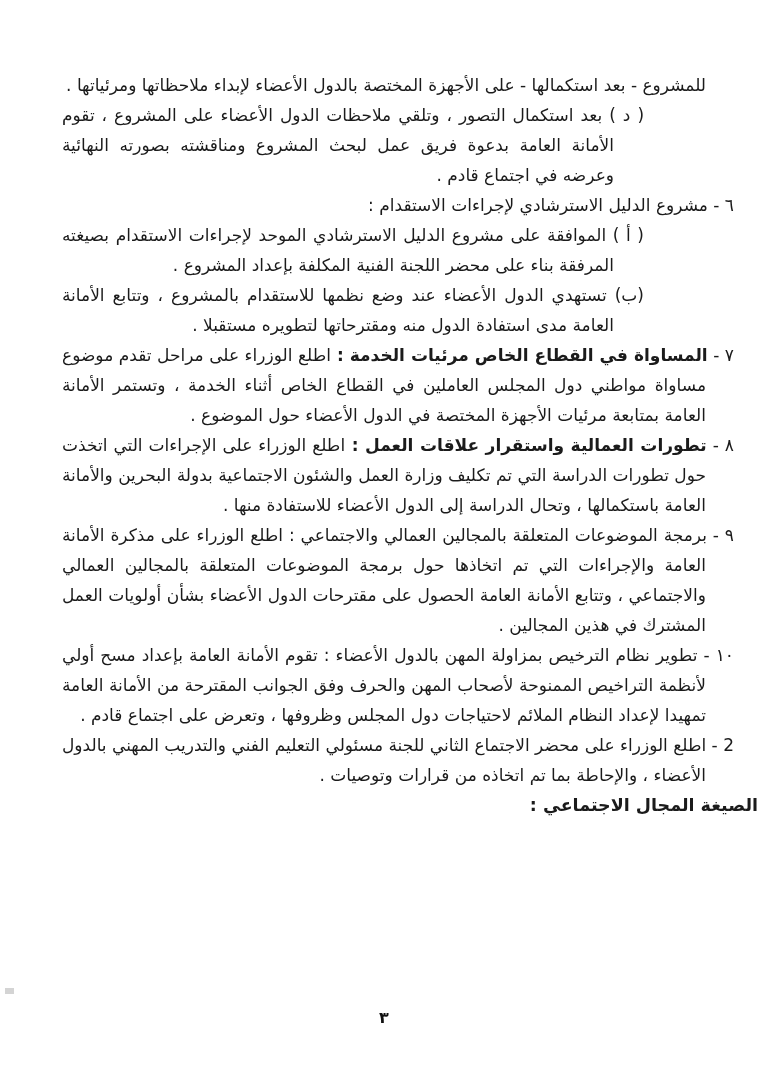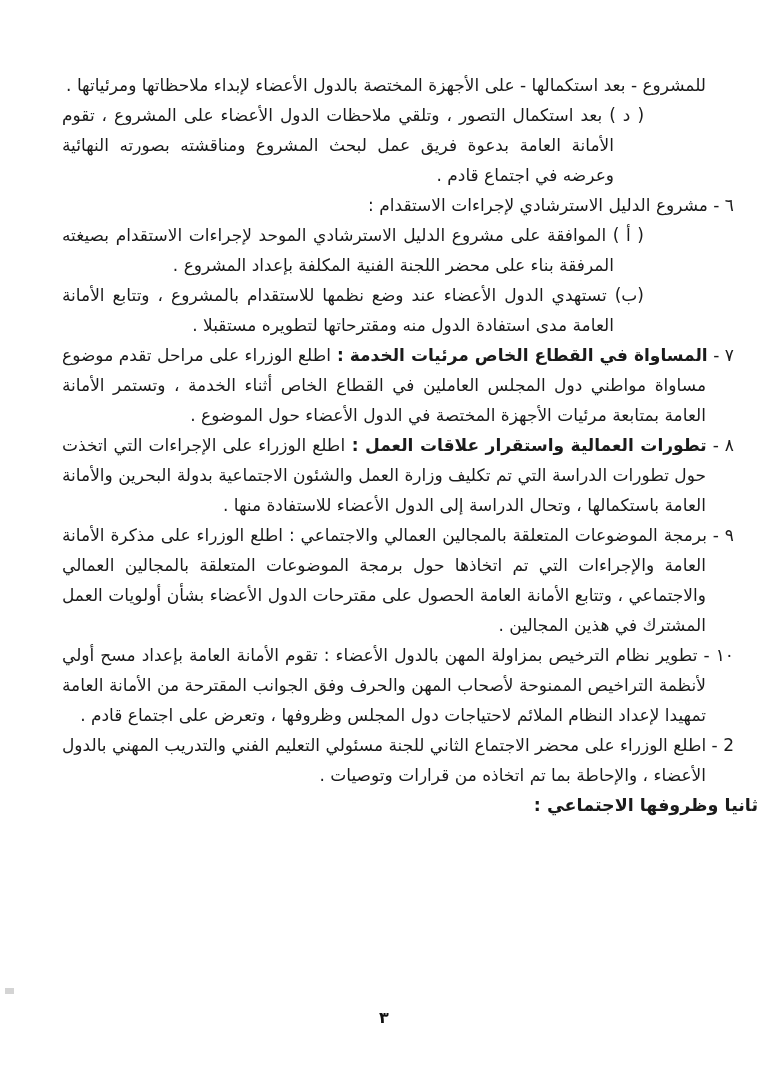--- a/index.html
+++ b/index.html
@@ -84,17 +84,17 @@
       <p class="continuation">للمشروع - بعد استكمالها - على الأجهزة المختصة بالدول الأعضاء لإبداء ملاحظاتها ومرئياتها .</p>
       <p class="lettered"><span class="marker">( د ) </span>بعد استكمال التصور ، وتلقي ملاحظات الدول الأعضاء على المشروع ، تقوم الأمانة العامة بدعوة فريق عمل لبحث المشروع ومناقشته بصورته النهائية وعرضه في اجتماع قادم .</p>
       <p class="numbered"><span class="marker">٦ - </span>مشروع الدليل الاسترشادي لإجراءات الاستقدام :</p>
       <p class="lettered"><span class="marker">( أ ) </span>الموافقة على مشروع الدليل الاسترشادي الموحد لإجراءات الاستقدام بصيغته المرفقة بناء على محضر اللجنة الفنية المكلفة بإعداد المشروع .</p>
       <p class="lettered"><span class="marker">(ب) </span>تستهدي الدول الأعضاء عند وضع نظمها للاستقدام بالمشروع ، وتتابع الأمانة العامة مدى استفادة الدول منه ومقترحاتها لتطويره مستقبلا .</p>
       <p class="numbered"><span class="marker">٧ - </span><b class="topic">المساواة في القطاع الخاص مرئيات الخدمة : </b>اطلع الوزراء على مراحل تقدم موضوع مساواة مواطني دول المجلس العاملين في القطاع الخاص أثناء الخدمة ، وتستمر الأمانة العامة بمتابعة مرئيات الأجهزة المختصة في الدول الأعضاء حول الموضوع .</p>
       <p class="numbered"><span class="marker">٨ - </span><b class="topic">تطورات العمالية واستقرار علاقات العمل : </b>اطلع الوزراء على الإجراءات التي اتخذت حول تطورات الدراسة التي تم تكليف وزارة العمل والشئون الاجتماعية بدولة البحرين والأمانة العامة باستكمالها ، وتحال الدراسة إلى الدول الأعضاء للاستفادة منها .</p>
       <p class="numbered"><span class="marker">٩ - </span>برمجة الموضوعات المتعلقة بالمجالين العمالي والاجتماعي : اطلع الوزراء على مذكرة الأمانة العامة والإجراءات التي تم اتخاذها حول برمجة الموضوعات المتعلقة بالمجالين العمالي والاجتماعي ، وتتابع الأمانة العامة الحصول على مقترحات الدول الأعضاء بشأن أولويات العمل المشترك في هذين المجالين .</p>
       <p class="numbered"><span class="marker">١٠ - </span>تطوير نظام الترخيص بمزاولة المهن بالدول الأعضاء : تقوم الأمانة العامة بإعداد مسح أولي لأنظمة التراخيص الممنوحة لأصحاب المهن والحرف وفق الجوانب المقترحة من الأمانة العامة تمهيدا لإعداد النظام الملائم لاحتياجات دول المجلس وظروفها ، وتعرض على اجتماع قادم .</p>
       <p class="numbered"><span class="marker">2 - </span>اطلع الوزراء على محضر الاجتماع الثاني للجنة مسئولي التعليم الفني والتدريب المهني بالدول الأعضاء ، والإحاطة بما تم اتخاذه من قرارات وتوصيات .</p>
-      <p class="heading">ثانيا وظروفها الاجتماعي :</p>
+      <p class="heading">الصيغة المجال الاجتماعي :</p>
     </div>
   <div class="pagenum">٣</div>
   <div class="speck"></div>
 </div>
 
 </body></html>

